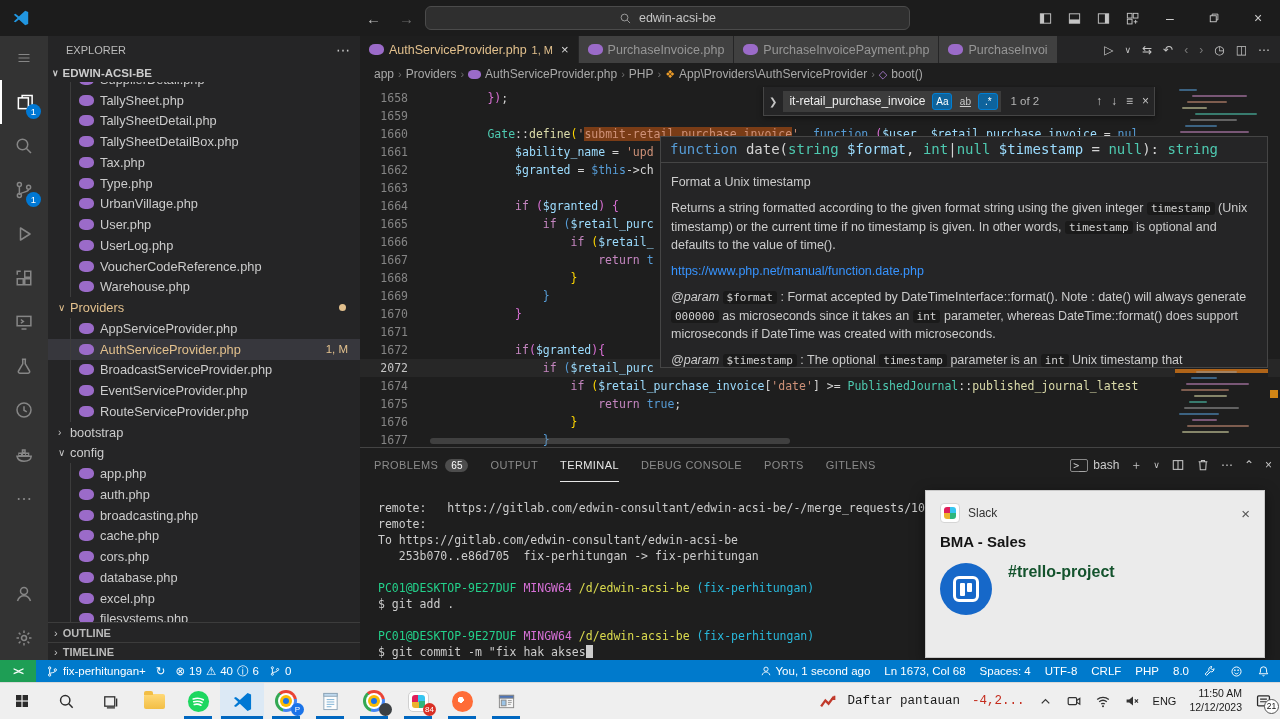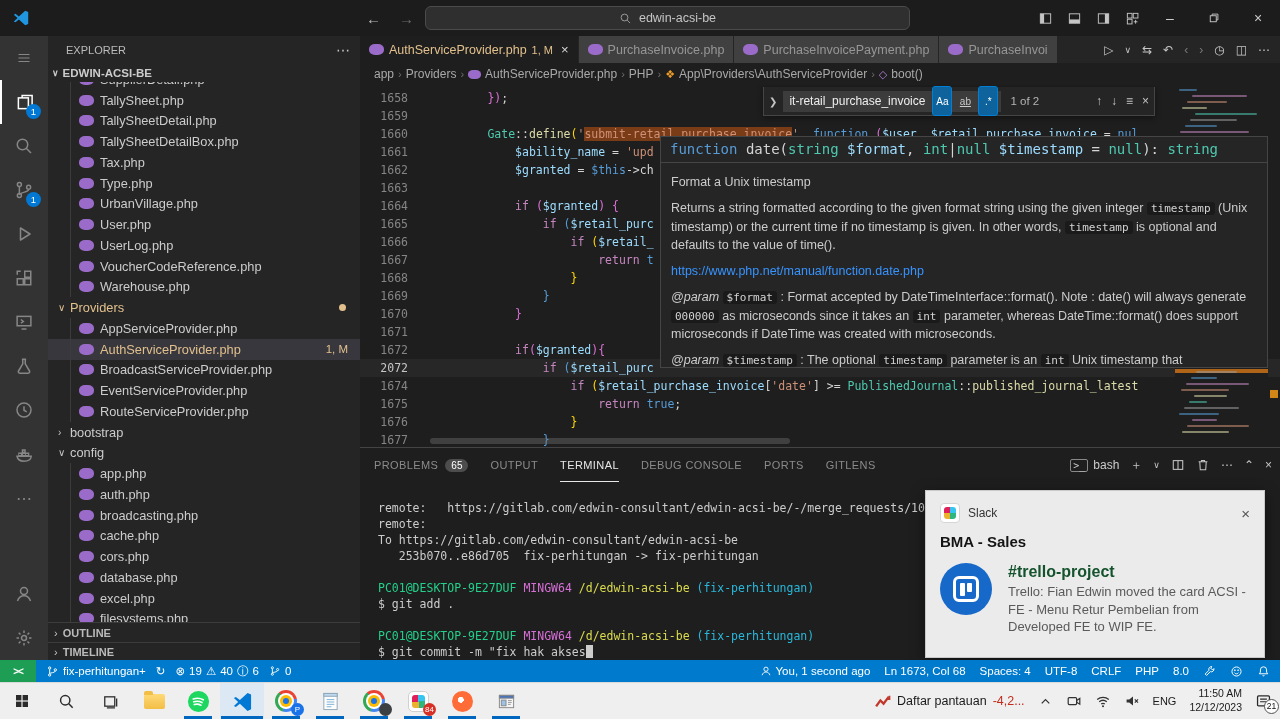--- a/index.html
+++ b/index.html
@@ -94,21 +94,21 @@
   .ruler{position:absolute;left:908px;top:0;width:12px;height:362px;}
   .ruler-mark{position:absolute;left:2px;top:305px;width:8px;height:8px;background:#D18616;}
   .hscroll{position:absolute;left:70px;top:353px;width:360px;height:6px;background:rgba(121,121,121,0.38);border-radius:3px;}
 
   
   .find{position:absolute;left:403px;top:2px;width:392px;height:29px;background:#252526;border:1px solid #454545;
     border-top:none;box-shadow:0 2px 6px rgba(0,0,0,.4);display:flex;align-items:center;gap:5px;padding:0 5px;z-index:25;}
   .find .fchev{color:#C5C5C5;font-size:10px;margin-right:1px;}
   .find-input{height:21px;flex:none;width:218px;background:#3C3C3C;display:flex;align-items:center;padding:0 3px 0 6px;gap:3px;}
   .find-query{font-size:12px;color:#EEEEEE;white-space:nowrap;overflow:hidden;flex:1;}
-  .fopt{width:20px;height:30px;display:flex;align-items:center;justify-content:center;border-radius:3px;
+  .fopt{width:20px;height:17px;display:flex;align-items:center;justify-content:center;border-radius:3px;
     font-size:10px;color:#CCCCCC;flex:none;}
   .fopt.on{background:#0E639C;border:1px solid #007FD4;color:#fff;}
   .find-count{color:#B3B3B3;font-size:11.5px;margin-left:4px;white-space:nowrap;}
   .find-acts{margin-left:auto;display:flex;gap:9px;color:#C5C5C5;font-size:12px;}
 
   
   .tooltip{position:absolute;left:300px;top:51px;width:608px;height:232px;background:#252526;
     border:1px solid #454545;z-index:30;overflow:hidden;}
   .tt-sig{padding:4px 9px 5px;border-bottom:1px solid #454545;font-family:"DejaVu Sans Mono",monospace;font-size:14px;white-space:pre;}
   .tt-body{padding:3px 10px;font-size:12.5px;color:#CCCCCC;line-height:1.5;}
@@ -179,21 +179,21 @@
   .slack-app{width:21px;height:21px;border-radius:5px;background:#FFFFFF;border:1px solid #D0D0D0;
     display:flex;align-items:center;justify-content:center;}
   .slack-app i{width:13px;height:13px;border-radius:3px;display:block;
     background:conic-gradient(#36C5F0 0 25%,#2EB67D 0 50%,#ECB22E 0 75%,#E01E5A 0 100%);}
   .postman-ico{width:21px;height:21px;border-radius:50%;background:#FF6C37;position:relative;}
   .postman-ico::before{content:"";position:absolute;left:5px;top:5px;width:11px;height:11px;border-radius:50%;
     background:radial-gradient(circle at 35% 35%,#fff 0 28%,transparent 30%);}
   .app-badge{position:absolute;right:4px;bottom:3px;min-width:13px;height:13px;border-radius:7px;
     display:flex;align-items:center;justify-content:center;font-size:8px;color:#fff;padding:0 2px;}
   .tray{margin-left:auto;display:flex;align-items:center;gap:13px;padding-right:8px;color:#222;}
-  .stock{display:flex;align-items:center;gap:6px;font-size:12.5px;color:#1A1A1A;}
+  .stock{display:flex;align-items:center;gap:12px;font-size:12.5px;color:#1A1A1A;font-family:Liberation Mono, monospace;}
   .stock .val{color:#C42B1C;}
   .tray-time{text-align:right;font-size:10.5px;line-height:1.3;color:#1A1A1A;}
   .lang{font-size:11px;color:#1A1A1A;}
   .notif{position:relative;}
   .notif .nbadge{position:absolute;right:-7px;bottom:-4px;width:15px;height:15px;border-radius:50%;
     background:#FDFDFD;border:1px solid #555;color:#111;font-size:8.5px;display:flex;align-items:center;justify-content:center;}
 </style>
 </head>
 <body>
 
@@ -830,21 +830,20 @@
     <div class="toast-title">BMA - Sales</div>
     <div class="toast-msg">
       <span class="trello-av">
           <span class="trello-board">
             <i class="b1"></i>
             <i class="b2"></i>
           </span>
         </span>
       <div>
         <div class="toast-channel">#trello-project</div>
-        <div class="toast-body">Trello: Fian Edwin moved the card ACSI - FE - Menu Retur Pembelian from Developed FE to WIP FE.</div>
       </div>
     </div>
   </div>
 
   <div class="statusbar" id="statusBar">
       <div class="sb-remote">&gt;&lt;</div>
       <div class="sb-item">
         <span class="icon">
           <svg width="13" height="13" viewBox="0 0 16 16">
             <circle cx="4.5" cy="3.7" r="1.4"></circle>

